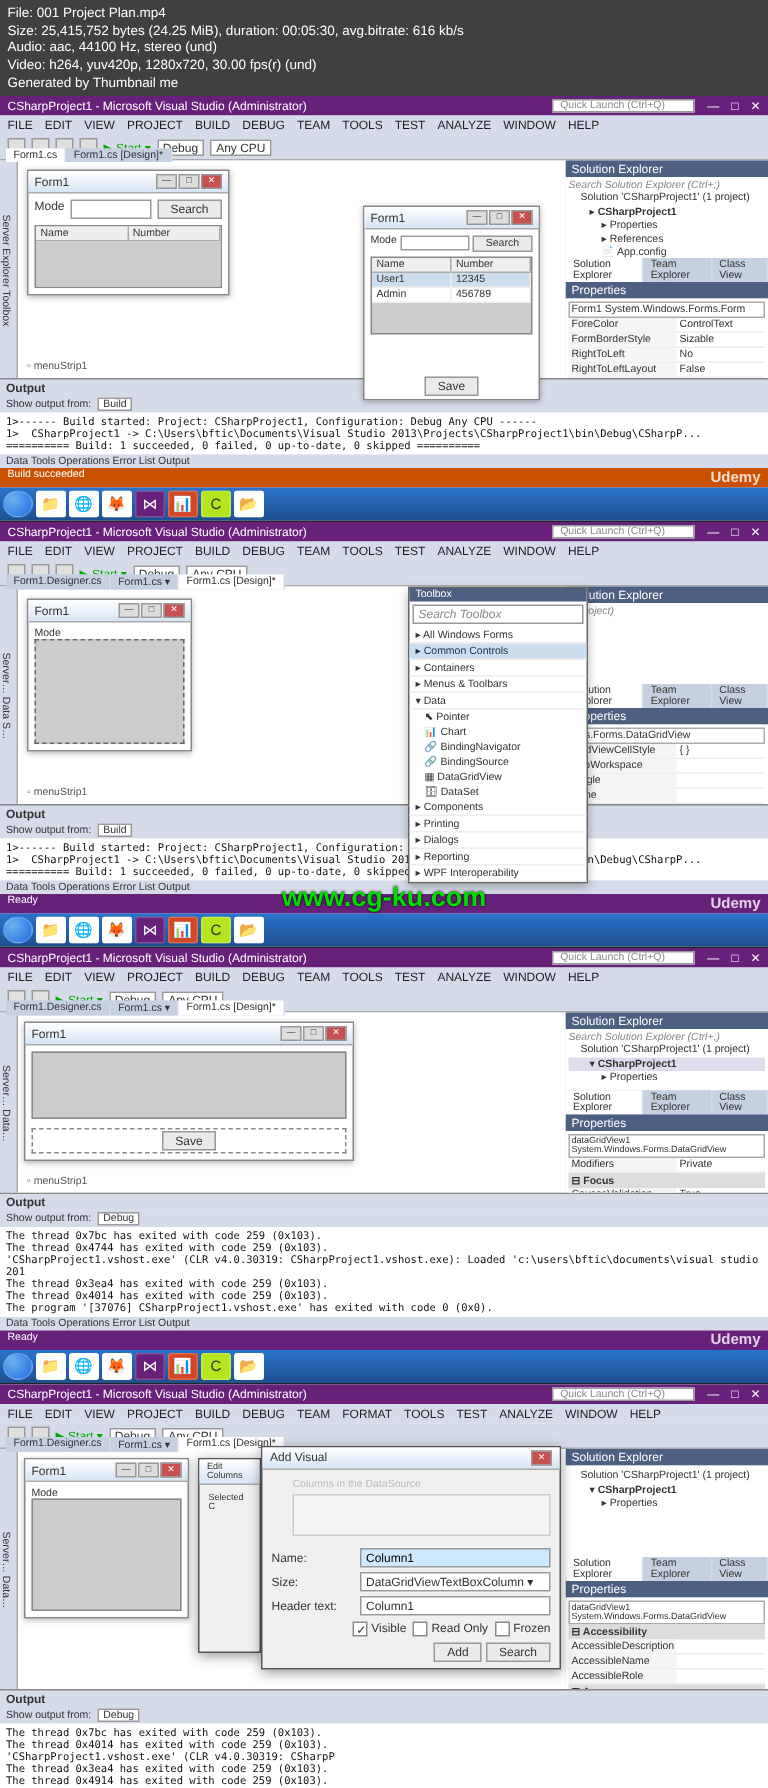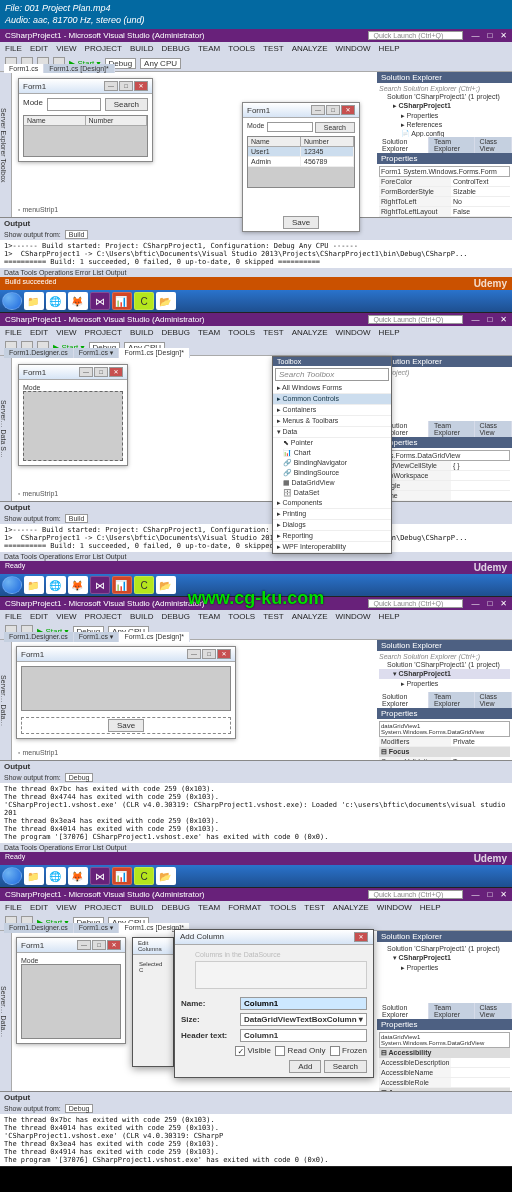--- a/index.html
+++ b/index.html
@@ -1,18 +1,18 @@
 <!DOCTYPE html>
 <html><head>
 <meta charset="utf-8">
 <style>
 * { box-sizing: border-box; margin: 0; padding: 0; font-family: 'Segoe UI', Arial, sans-serif; }
 body { width: 512px; background: #000; font-size: 8px; color: #333; }
 .segment { position: relative; border-bottom: 1px solid #222; }
-.meta { background: #0369a1; color: #fff; padding: 3px 5px; font-size: 9px; line-height: 1.3; font-style: italic; }
+.meta { background: #404040; color: #fff; padding: 3px 5px; font-size: 9px; line-height: 1.3; }
 .vs-window { background: #e8e8e8; }
 .vs-title { background: #68217a; color: #fff; padding: 2px 5px; font-size: 8px; display: flex; justify-content: space-between; align-items: center; }
 .vs-title .wc { display: flex; gap: 8px; align-items: center; }
 .vs-menu { background: #d6dbe9; padding: 2px 5px; font-size: 8px; display: flex; gap: 8px; color: #1e1e1e; }
 .vs-toolbar { background: #d6dbe9; padding: 2px 5px; display: flex; gap: 4px; align-items: center; border-bottom: 1px solid #aaa; font-size: 8px; }
 .tb-btn { width: 12px; height: 12px; background: #e0e0e0; border: 1px solid #999; display: inline-block; }
 .tb-start { color: #0a0; }
 .tb-dd { background: #fff; border: 1px solid #999; padding: 0 3px; }
 .main-area { display: flex; height: var(--mh, 200px); }
 .left-tabs { width: 12px; background: #d6dbe9; writing-mode: vertical-lr; font-size: 7px; color: #333; padding: 2px 0; text-align: center; border-right: 1px solid #aaa; }
@@ -55,37 +55,40 @@
 .win-orb { background: radial-gradient(circle at 30% 30%, #6db3f2, #1e69de); border-radius: 50%; }
 .toolbox-pop { position: absolute; background: #fff; border: 1px solid #666; width: 120px; font-size: 7px; box-shadow: 0 2px 6px rgba(0,0,0,.3); }
 .tbx-title { background: #4d6082; color: #fff; padding: 1px 4px; }
 .tbx-sec { padding: 1px 4px; border-bottom: 1px solid #eee; }
 .tbx-sec.exp { background: #cde; color: #134; }
 .tbx-item { padding: 1px 10px; }
 .quick-launch { background: #fff; border: 1px solid #999; padding: 0 4px; font-size: 7px; width: 95px; color: #888; }
 .dialog { background: #f0f0f0; border: 1px solid #555; box-shadow: 0 2px 8px rgba(0,0,0,.4); position: absolute; }
 .dlg-title { background: linear-gradient(#fff,#d6e4f5); padding: 2px 5px; font-size: 8px; display: flex; justify-content: space-between; border-bottom: 1px solid #aaa; }
 .dlg-body { padding: 6px; font-size: 8px; }
-.dlg-field { display: flex; align-items: center; gap: 4px; margin: 3px 0; font-weight: bold; }
+.dlg-field { display: flex; align-items: center; gap: 4px; margin: 3px 0; }
 .dlg-field label { width: 55px; }
 .err-tabs { background: #d6dbe9; font-size: 7px; padding: 1px 4px; color: #333; }
 .watermark { position: absolute; left: 50%; transform: translateX(-50%); color: #0d0; font-size: 18px; font-weight: bold; top: 588px; z-index: 99; text-shadow: 0 0 2px #000; }
 .udemy { color: #fff; font-size: 10px; font-weight: bold; opacity: .8; }
 .chk { width:10px; height:10px; border:1px solid #888; background:#fff; display:inline-block; vertical-align:middle; }
 .output-bar { background:#d6dbe9; padding:1px 4px; font-size:7px; display:flex; gap:4px; align-items:center; }
 .sel-hl { background:#cde8ff; color:#000; }
 </style>
 </head>
 <body>
 
 <div class="watermark">www.cg-ku.com</div>
 
 <div class="meta">
   <div>File: 001 Project Plan.mp4</div>
-  <div>Audio: aac, 81700 Hz, stereo (und)</div>
+  <div>Size: 25,415,752 bytes (24.25 MiB), duration: 00:05:30, avg.bitrate: 616 kb/s</div>
+  <div>Audio: aac, 44100 Hz, stereo (und)</div>
+  <div>Video: h264, yuv420p, 1280x720, 30.00 fps(r) (und)</div>
+  <div>Generated by Thumbnail me</div>
 </div>
 
 <div class="segment vs-window">
   <div class="vs-title">
     <span>CSharpProject1 - Microsoft Visual Studio (Administrator)</span>
     <span class="wc">
       <span class="quick-launch">Quick Launch (Ctrl+Q)</span>
       <span>—</span>
       <span>□</span>
       <span>✕</span>
@@ -554,21 +557,21 @@
 
       <div class="dialog" style="left:120px;top:6px;width:42px;height:130px">
         <div class="dlg-title">
             <span style="font-size:6px">Edit Columns</span>
           </div>
         <div class="dlg-body" style="font-size:6px"><span>Selected C</span></div>
       </div>
 
       <div class="dialog" style="left:162px;top:-2px;width:200px">
         <div class="dlg-title">
-            <span>Add Column</span>
+            <span>Add Visual</span>
             <span class="wf-ctrl">
               <span class="close">✕</span>
             </span>
           </div>
         <div class="dlg-body">
           <div style="color:#bbb;padding-left:14px;font-size:7px">Columns in the DataSource</div>
           <div style="border:1px solid #ccc;height:28px;background:#f4f4f4;margin:3px 0 8px 14px"></div>
           <div class="dlg-field">
               <label>Name:</label>
               <span class="txt sel-hl" style="flex:1">Column1</span>

